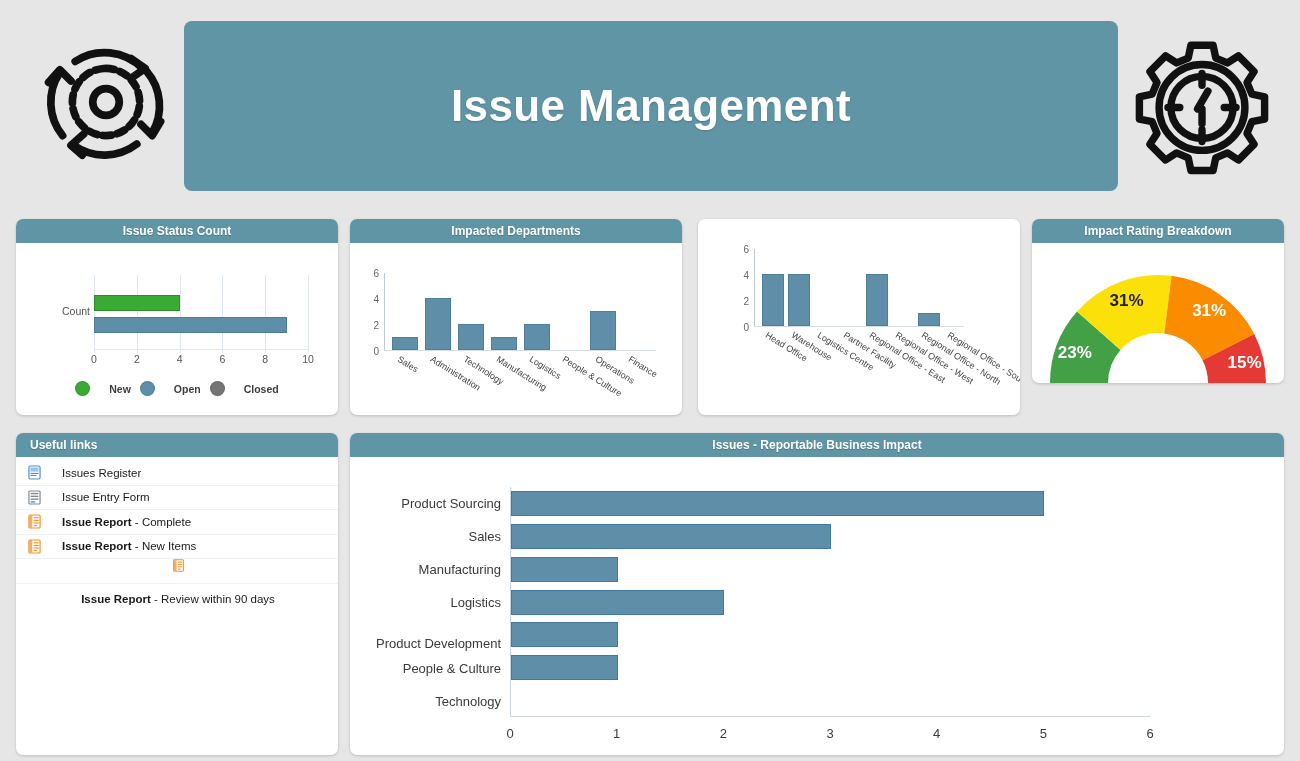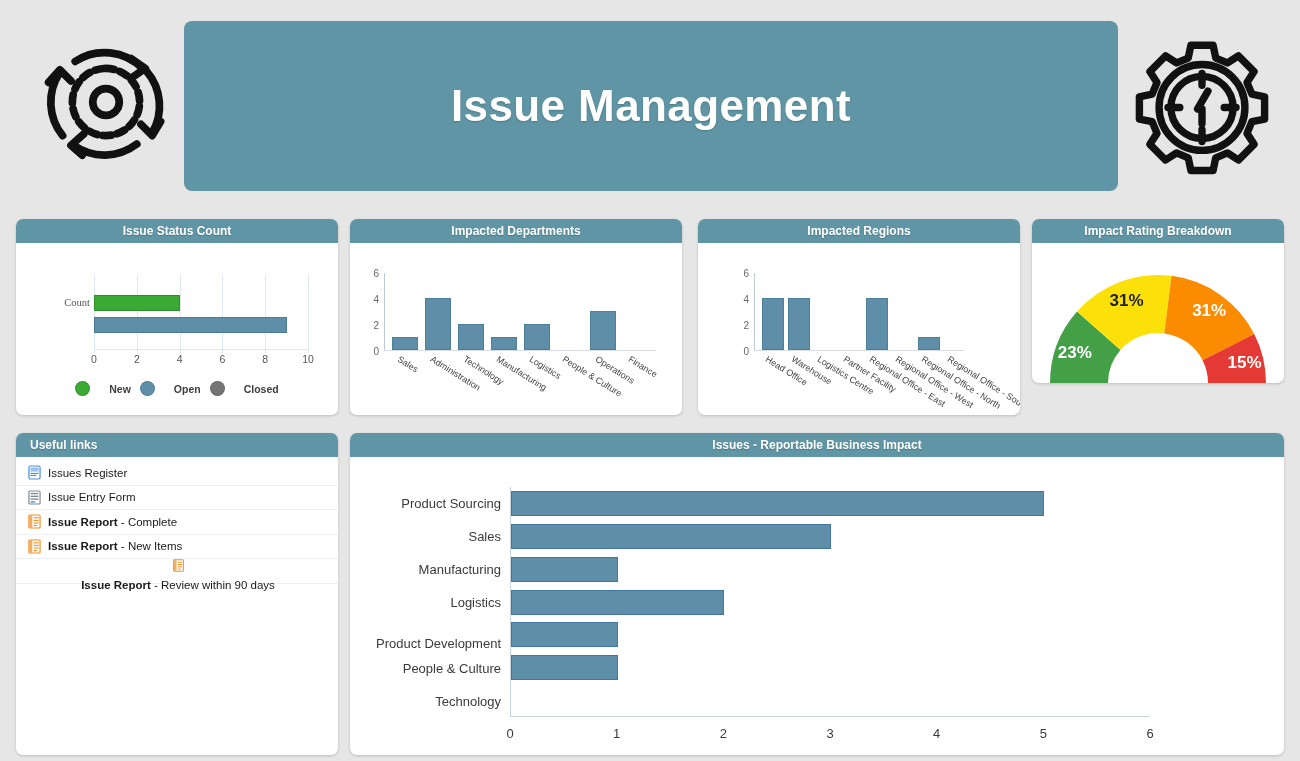--- a/index.html
+++ b/index.html
@@ -47,22 +47,22 @@
   #p-regions { left: 698px;  top: 219px; width: 322px; height: 196px; }
   #p-gauge   { left: 1032px; top: 219px; width: 252px; height: 164px; }
   #p-links   { left: 16px;   top: 433px; width: 322px; height: 322px; }
   #p-impact  { left: 350px;  top: 433px; width: 934px; height: 322px; }
 
   
   .c1-plot { position: absolute; left: 78px; top: 38px; width: 214px; height: 68px; }
   .c1-grid { position: absolute; top: 0; bottom: 0; width: 1px; background: #dfe7ee; }
   .c1-axisline { position: absolute; left: 78px; top: 106px; width: 214px; height: 1px; background: #dfe7ee; }
   .c1-cat {
-    position: absolute; left: 16px; top: 54px; width: 58px;
-    text-align: right; font-size: 10.5px; color: #555; font-family: Liberation Serif, serif;
+    position: absolute; left: 16px; top: 62px; width: 58px;
+    text-align: right; font-size: 10.5px; color: #555;
   }
   .c1-bar { position: absolute; height: 16px; border: 1px solid rgba(0,0,0,.08); }
   .c1-bar.new  { top: 14px; background: #3aaa35; border-color: #2e8f2a; }
   .c1-bar.open { top: 36px; background: #5f8fa8; border-color: #4d7b92; }
   .c1-xlab {
     position: absolute; top: 110px; font-size: 10.5px; color: #555;
     transform: translateX(-50%); white-space: nowrap;
   }
   .c1-legend {
     position: absolute; left: 0; right: 0; top: 138px;
@@ -91,21 +91,21 @@
   }
 
   
   .gauge-wrap { position: absolute; left: 0; right: 0; top: 22px; display: flex; justify-content: center; }
   .gauge-wrap svg { display: block; }
   .gauge-lab { font-size: 17px; font-weight: bold; font-family: "Liberation Sans", sans-serif; }
 
   
   .links-list { padding: 4px 0 0 0; }
   .link-row {
-    display: flex; align-items: center; gap: 7px;
+    display: flex; align-items: center; gap: 21px;
     height: 24.5px; padding: 0 10px 0 12px;
     border-bottom: 1px solid #eef1f4;
     cursor: pointer;
   }
   .link-row:last-child { border-bottom: 1px solid #eef1f4; flex-direction: column; }
   .link-ico { width: 13px; height: 15px; flex: 0 0 13px; display: block; }
   .link-txt { font-size: 11.5px; color: #1a1a1a; white-space: nowrap; }
   .link-txt b { font-weight: bold; }
 
   
@@ -223,21 +223,20 @@
           <div class="col-lab" style="left: 149px;">Logistics</div>
           <div class="col-lab" style="left: 182px;">People &amp; Culture</div>
           <div class="col-bar" style="left: 206px; width: 26px; height: 39px;"></div>
           <div class="col-lab" style="left: 215px;">Operations</div>
           <div class="col-lab" style="left: 248px;">Finance</div>
         </div>
     </div>
   </div>
 
   <div class="panel" id="p-regions">
-    <div class="panel-head">Impacted Regions</div>
     <div class="panel-body">
       <div class="col-wrap" id="c3-wrap" style="left:56px; top:30px; width:210px; height:78px;">
           <div class="col-yaxis"></div>
           <div class="col-xaxis"></div>
           <div class="col-ytick" style="top: 78px;">0</div>
           <div class="col-ytick" style="top: 52px;">2</div>
           <div class="col-ytick" style="top: 26px;">4</div>
           <div class="col-ytick" style="top: 0px;">6</div>
           <div class="col-bar" style="left: 8px; width: 22px; height: 52px;"></div>
           <div class="col-lab" style="left: 15px;">Head Office</div>

